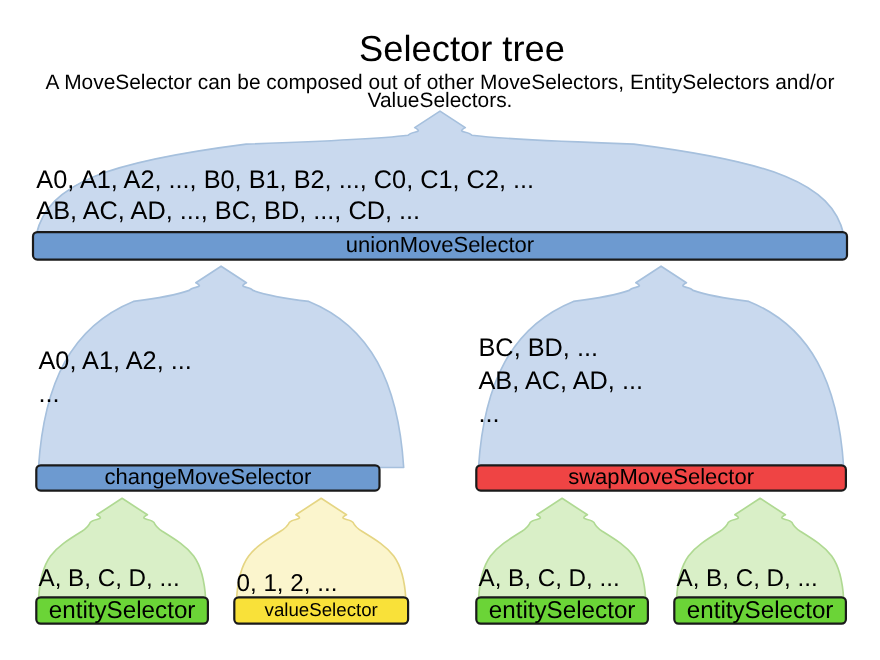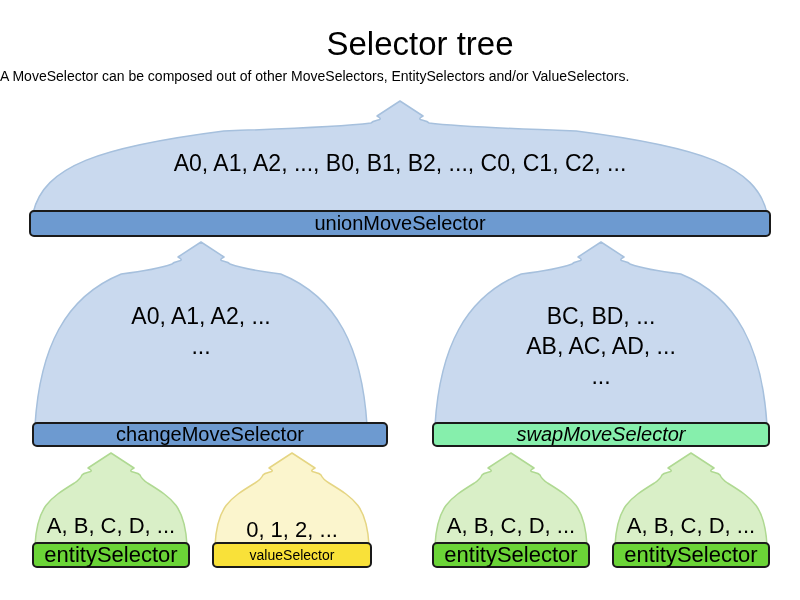--- a/index.html
+++ b/index.html
@@ -5,42 +5,42 @@
   html,body{margin:0;padding:0;background:#ffffff;}
   .canvas{
     position:relative;width:800px;height:600px;overflow:hidden;background:#ffffff;
     font-family:"Liberation Sans","DejaVu Sans",sans-serif;color:#000;
   }
   .title{
     position:absolute;top:26px;left:0;width:800px;text-align:center;
     font-size:33px;font-weight:400;line-height:36px;margin:0;padding-left:20px;
   }
   .subtitle{
-    position:absolute;top:68px;left:0;width:800px;text-align:left;
-    font-size:14px;font-weight:400;line-height:16px;margin:0;
+    position:absolute;top:68px;left:0;width:800px;text-align:center;
+    font-size:19px;font-weight:400;line-height:16px;margin:0;
   }
   svg.shapes{position:absolute;left:0;top:0;}
-  .dometext{position:absolute;text-align:center;font-size:23px;}
+  .dometext{position:absolute;text-align:left;font-size:23px;}
   #text-union  {left:33px;  top:150px; width:734px; line-height:27.5px;}
-  #text-change {left:35px;  top:301px; width:332px; line-height:30px;}
+  #text-change {left:35px;  top:312px; width:332px; line-height:30px;}
   #text-swap   {left:435px; top:301px; width:332px; line-height:30px;}
   #text-entity1{left:35px;  top:512px; width:152px; line-height:27px; font-size:22px;}
   #text-value1 {left:215px; top:516px; width:154px; line-height:27px; font-size:22px;}
   #text-entity2{left:435px; top:512px; width:152px; line-height:27px; font-size:22px;}
   #text-entity3{left:615px; top:512px; width:152px; line-height:27px; font-size:22px;}
   .bar{
     position:absolute;display:flex;align-items:center;justify-content:center;
     border:2px solid #1a1a1a;border-radius:5px;box-sizing:border-box;
     font-size:20px;white-space:nowrap;
   }
   #bar-union  {left:29px;  top:210px; width:742px; height:27px;}
-  #bar-change {left:32px;  top:422px; width:356px; height:25px;}
+  #bar-change {left:32px;  top:422px; width:314px; height:25px;}
   #bar-swap   {left:432px; top:422px; width:338px; height:25px;}
   #bar-entity1{left:32px;  top:542px; width:158px; height:26px; font-size:22px;}
-  #bar-value1 {left:212px; top:542px; width:160px; height:26px; font-size:14px;}
+  #bar-value1 {left:212px; top:542px; width:160px; height:26px; font-size:17px;}
   #bar-entity2{left:432px; top:542px; width:158px; height:26px; font-size:22px;}
   #bar-entity3{left:612px; top:542px; width:158px; height:26px; font-size:22px;}
 </style>
 </head>
 <body>
 
 <div class="canvas">
 
   <h1 class="title">Selector tree</h1>
   <p class="subtitle">A MoveSelector can be composed out of other MoveSelectors, EntitySelectors and/or ValueSelectors.</p>
@@ -50,20 +50,21 @@
     <path id="dome-change" d="M 35 425 C 40 348.1 64.9 296.9 121.3 274 C 141.6 271.5 160.9 268 172 264 C 175 260 187 262 178 257 L 201 242 L 224 257 C 215 262 227 260 230 264 C 241.1 268 260.4 271.5 280.7 274 C 337.1 296.9 362 348.1 367 425 Z" fill="#c9d9ee" stroke="#a6c0dd" stroke-width="1.5" stroke-linejoin="round"></path>
     <path id="dome-swap" d="M 435 425 C 440 348.1 464.9 296.9 521.3 274 C 541.6 271.5 560.9 268 572 264 C 575 260 587 262 578 257 L 601 242 L 624 257 C 615 262 627 260 630 264 C 641.1 268 660.4 271.5 680.7 274 C 737.1 296.9 762 348.1 767 425 Z" fill="#c9d9ee" stroke="#a6c0dd" stroke-width="1.5" stroke-linejoin="round"></path>
     <path id="dome-entity1" d="M 35 545 C 37.3 506.4 48.7 499 74.5 483 C 77.5 481 80.4 479 82 475 C 85 471 97 473 88 468 L 111 453 L 134 468 C 125 473 137 471 140 475 C 141.6 479 144.5 481 147.5 483 C 173.3 499 184.7 506.4 187 545 Z" fill="#d9efc7" stroke="#afd992" stroke-width="1.5" stroke-linejoin="round"></path>
     <path id="dome-value1" d="M 215 545 C 217.3 506.4 228.9 499 255 483 C 258.2 481 261.2 479 263 475 C 266 471 278 473 269 468 L 292 453 L 315 468 C 306 473 318 471 321 475 C 322.8 479 325.8 481 329 483 C 355.1 499 366.7 506.4 369 545 Z" fill="#fbf5cd" stroke="#e5d583" stroke-width="1.5" stroke-linejoin="round"></path>
     <path id="dome-entity2" d="M 435 545 C 437.3 506.4 448.7 499 474.5 483 C 477.5 481 480.4 479 482 475 C 485 471 497 473 488 468 L 511 453 L 534 468 C 525 473 537 471 540 475 C 541.6 479 544.5 481 547.5 483 C 573.3 499 584.7 506.4 587 545 Z" fill="#d9efc7" stroke="#afd992" stroke-width="1.5" stroke-linejoin="round"></path>
     <path id="dome-entity3" d="M 615 545 C 617.3 506.4 628.7 499 654.5 483 C 657.5 481 660.4 479 662 475 C 665 471 677 473 668 468 L 691 453 L 714 468 C 705 473 717 471 720 475 C 721.6 479 724.5 481 727.5 483 C 753.3 499 764.7 506.4 767 545 Z" fill="#d9efc7" stroke="#afd992" stroke-width="1.5" stroke-linejoin="round"></path>
   </svg>
 
   <div class="dometext" id="text-union">
     <div>A0, A1, A2, ..., B0, B1, B2, ..., C0, C1, C2, ...</div>
+    <div>AB, AC, AD, ..., BC, BD, ..., CD, ...</div>
   </div>
 
   <div class="dometext" id="text-change">
     <div>A0, A1, A2, ...</div>
     <div>...</div>
   </div>
 
   <div class="dometext" id="text-swap">
     <div>BC, BD, ...</div>
     <div>AB, AC, AD, ...</div>
@@ -82,21 +83,21 @@
   <div class="dometext" id="text-entity3">
     <div>A, B, C, D, ...</div>
   </div>
 
   <div class="bar" id="bar-union" style="background: rgb(109, 154, 208); border-color: rgb(26, 26, 26); color: rgb(0, 0, 0);">
     <span>unionMoveSelector</span>
   </div>
   <div class="bar" id="bar-change" style="background: rgb(109, 154, 208); border-color: rgb(26, 26, 26); color: rgb(0, 0, 0);">
     <span>changeMoveSelector</span>
   </div>
-  <div class="bar" id="bar-swap" style="background: #86efac; border-color: rgb(26, 26, 26); color: rgb(0, 0, 0); font-style: italic;">
+  <div class="bar" id="bar-swap" style="background: #ef4444; border-color: rgb(26, 26, 26); color: rgb(0, 0, 0);">
     <span>swapMoveSelector</span>
   </div>
   <div class="bar" id="bar-entity1" style="background: rgb(107, 212, 55); border-color: rgb(26, 26, 26); color: rgb(0, 0, 0);">
     <span>entitySelector</span>
   </div>
   <div class="bar" id="bar-value1" style="background: rgb(249, 225, 57); border-color: rgb(26, 26, 26); color: rgb(0, 0, 0);">
     <span>valueSelector</span>
   </div>
   <div class="bar" id="bar-entity2" style="background: rgb(107, 212, 55); border-color: rgb(26, 26, 26); color: rgb(0, 0, 0);">
     <span>entitySelector</span>

